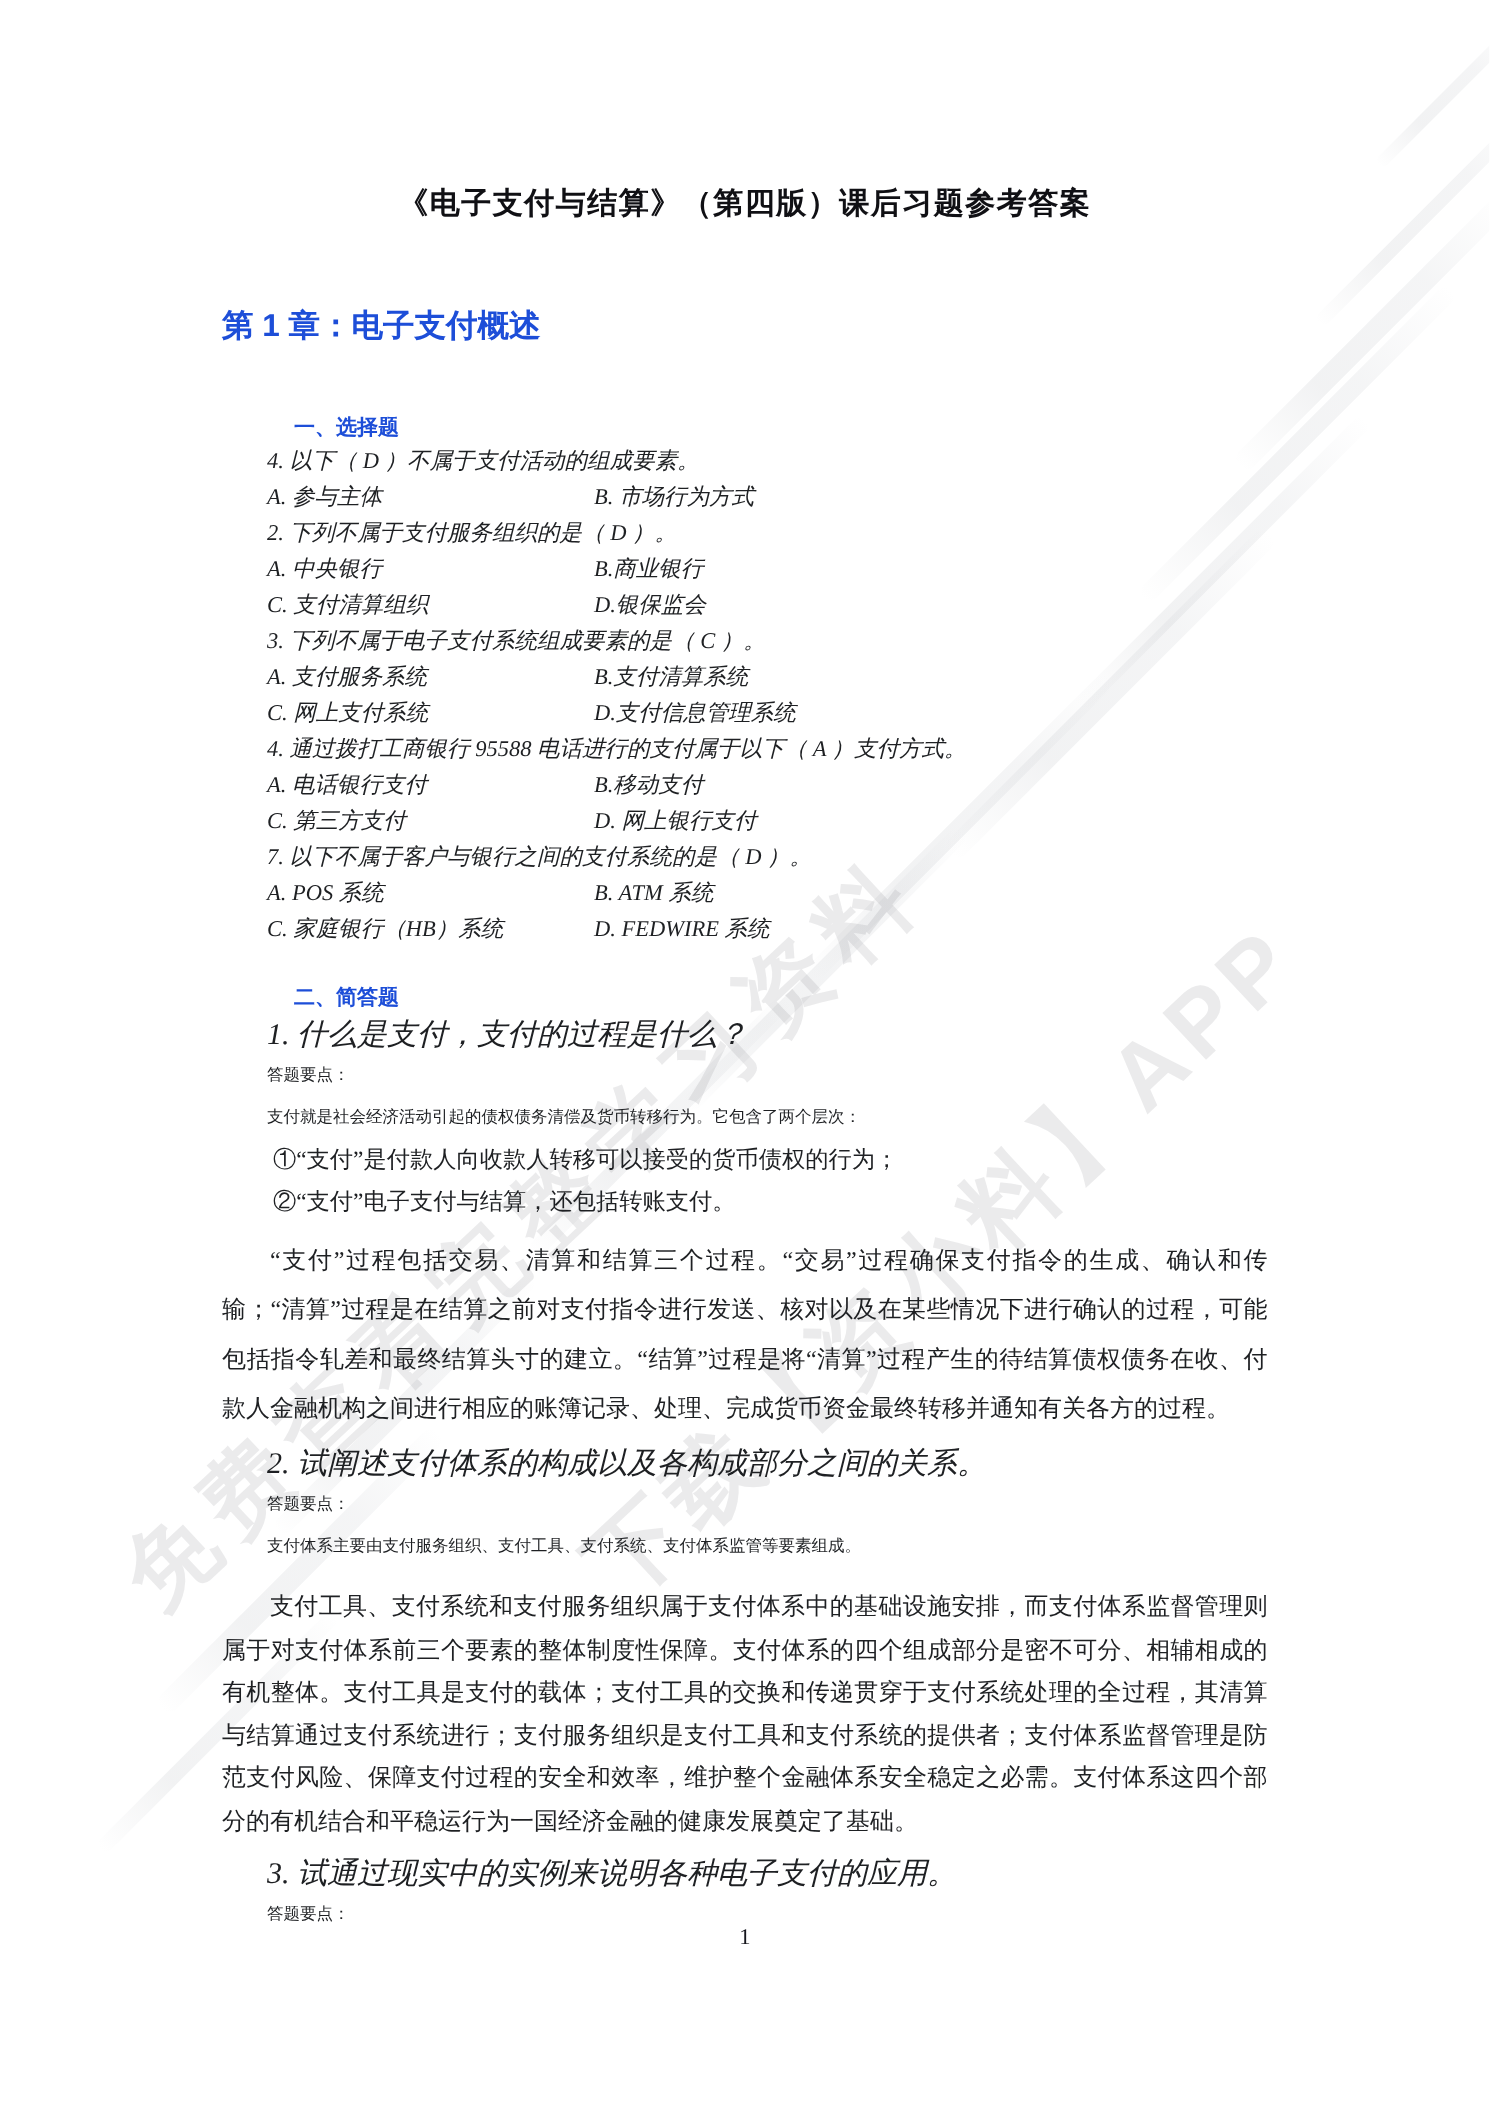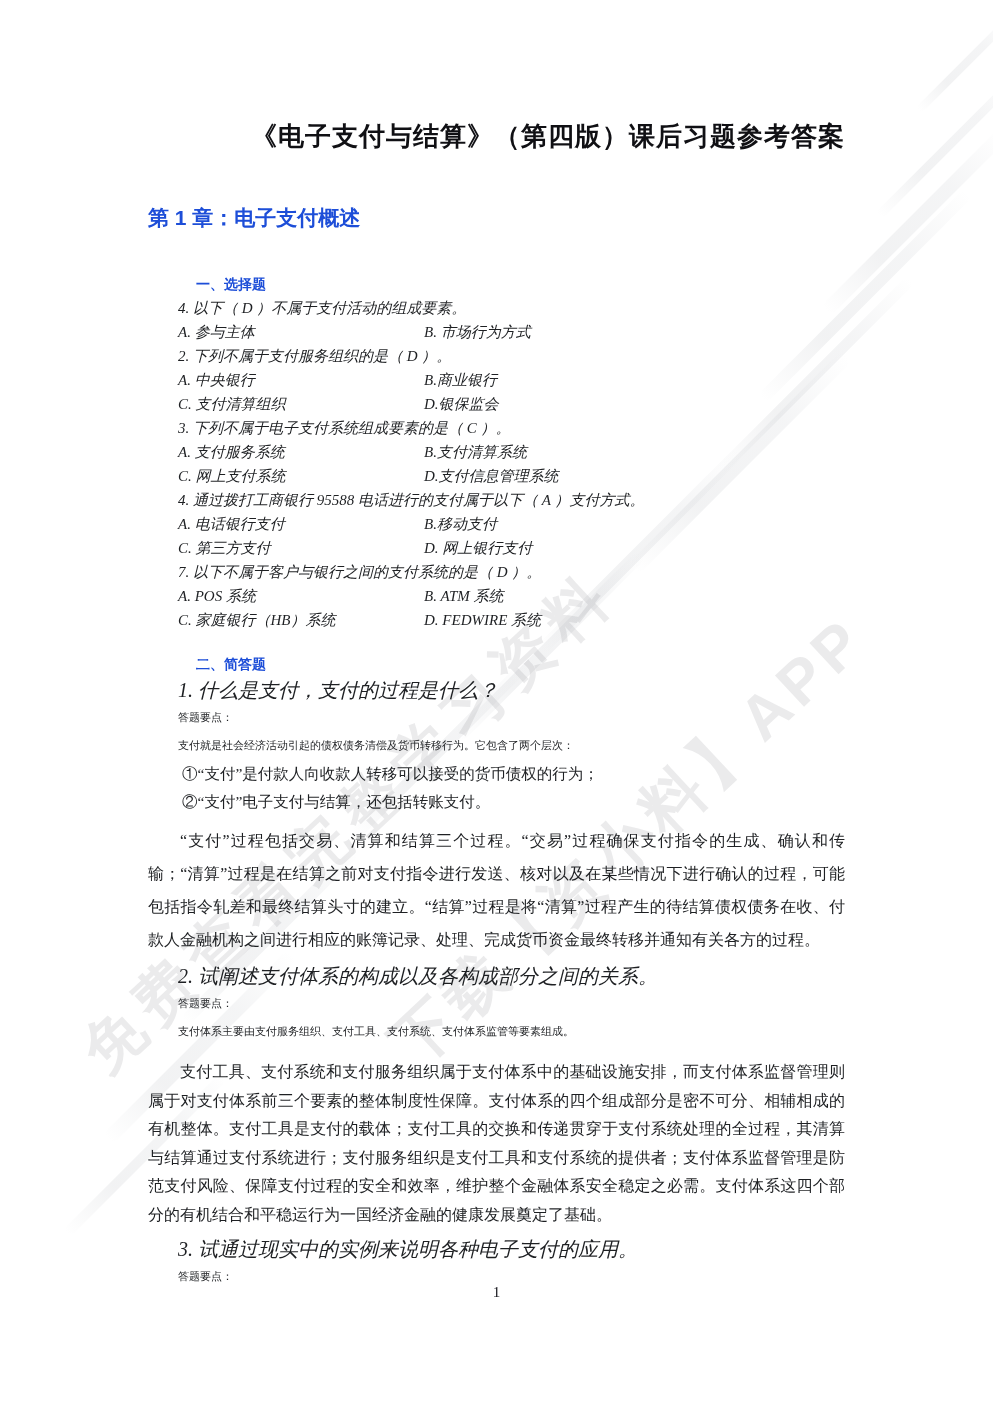--- a/index.html
+++ b/index.html
@@ -29,24 +29,24 @@
     transform:rotate(-43deg);
     transform-origin:left bottom;
     letter-spacing:10px;
   }
   .wm-1{left:120px;top:1010px;font-size:60px;}
   .wm-2{left:430px;top:1000px;font-size:62px;letter-spacing:6px;}
   
   .content{position:absolute;left:148px;right:148px;top:0;z-index:1;}
   .doc-title{
     margin-top:118px;
-    text-align:right;
+    text-align:center;
     font-family:"Liberation Sans","DejaVu Sans",sans-serif;
     font-weight:bold;
-    font-size:26px;
+    font-size:20px;
     line-height:36px;
     color:#101014;
     letter-spacing:1px;
   }
   .chapter{
     margin-top:50px;
     font-family:"Liberation Sans","DejaVu Sans",sans-serif;
     font-weight:bold;
     font-size:21px;
     line-height:28px;
@@ -57,21 +57,21 @@
     font-weight:bold;
     font-size:14px;
     line-height:24px;
     color:#1d4ed8;
     margin-left:48px;
   }
   .sec-h.mc{margin-top:40px;}
   .sec-h.sa{margin-top:20px;}
   .kaiti{font-style:italic;}
   .mc-stem{font-size:15px;line-height:24px;margin-left:30px;}
-  .opt-row{display:flex;font-size:15px;line-height:24px;margin-left:30px;gap:28px;}
+  .opt-row{display:flex;font-size:15px;line-height:24px;margin-left:30px;}
   .opt-left{display:inline-block;width:218px;flex:0 0 218px;}
   .opt-right{display:inline-block;}
   .sa-q{font-size:20px;line-height:28px;margin-left:30px;}
   .sa-l{font-size:11px;line-height:28px;margin-left:30px;font-family:Liberation Mono, monospace;}
   .sa-l2{font-size:15.5px;line-height:28px;margin-left:34px;}
   .para{
     font-size:16px;
     line-height:33px;
     text-align:justify;
     text-indent:2em;

